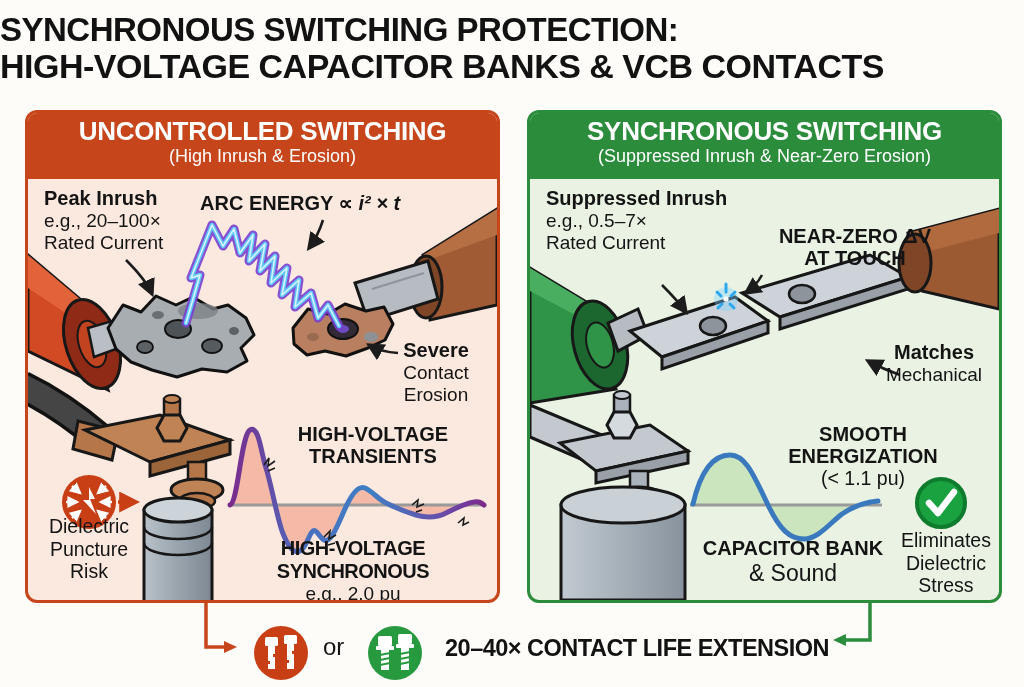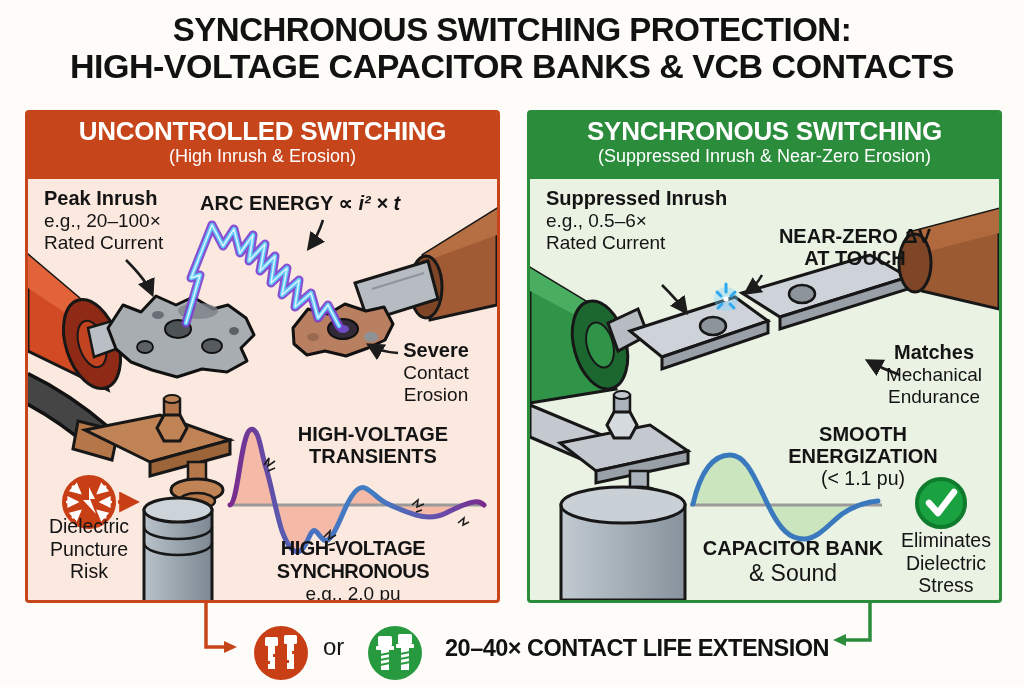--- a/index.html
+++ b/index.html
@@ -1,26 +1,26 @@
 <!DOCTYPE html>
 <html><head>
 <meta charset="utf-8">
 <style>
   html,body{margin:0;padding:0}
   body{
     width:1024px;height:687px;position:relative;overflow:hidden;
     background:#fdfcf9;font-family:"Liberation Sans",sans-serif;color:#151515;
   }
-  .title-block{position:absolute;top:13px;left:0;width:1024px;text-align:center;
+  .title-block{position:absolute;top:13px;left:0;width:1024px;
     font-weight:bold;color:#121212;line-height:1.06;letter-spacing:-0.5px;z-index:5}
   .title-l1{font-size:33px}
   .title-l2{font-size:34px}
 
   .panel{position:absolute;top:110px;width:469px;height:487px;border:3px solid;
-    border-radius:4px;overflow:hidden;z-index:1}
+    border-radius:12px;overflow:hidden;z-index:1}
   #left-panel{left:25px;border-color:#c7451a;background:#fbe9df}
   #right-panel{left:527px;border-color:#2b8c3c;background:#e9f2e3}
   .panel-header{position:absolute;top:0;left:0;right:0;height:66px;text-align:center;
     color:#fff;z-index:4;padding-top:3px;box-sizing:border-box}
   #left-panel .panel-header{background:#c7451a}
   #right-panel .panel-header{background:#2b8c3c}
   .ph-title{font-size:26px;font-weight:bold;letter-spacing:-0.3px;line-height:1.2}
   .ph-sub{font-size:18px;font-weight:normal;line-height:1.1}
 
   .illus{position:absolute;inset:0;z-index:1;pointer-events:none}
@@ -271,31 +271,30 @@
     </g>
 
     <g>
       <circle cx="411" cy="390" r="24" fill="#19a23f" stroke="#0e7c2c" stroke-width="4"></circle>
       <path d="M 399,390 L 408,400 L 424,379" fill="none" stroke="#fff" stroke-width="6.5" stroke-linecap="round" stroke-linejoin="round"></path>
     </g>
   </svg>
 
   <div class="lbl" style="left:16px;top:74px">
     <div class="b fs20">Suppressed Inrush</div>
-    <div>e.g., 0.5–6×</div>
+    <div>e.g., 0.5–7×</div>
     <div>Rated Current</div>
   </div>
   <div class="lbl ctr b fs20" style="left:205px;top:112px;width:240px;line-height:1.12">
     <div>NEAR-ZERO ΔV</div>
     <div>AT TOUCH</div>
   </div>
   <div class="lbl ctr" style="left:338px;top:228px;width:132px">
     <div class="b fs20">Matches</div>
     <div>Mechanical</div>
-    <div>Endurance</div>
   </div>
   <div class="lbl ctr" style="left:238px;top:310px;width:190px;line-height:1.12">
     <div class="b fs20">SMOOTH</div>
     <div class="b fs20">ENERGIZATION</div>
     <div style="font-size:19.5px">(&lt; 1.1 pu)</div>
   </div>
   <div class="lbl ctr" style="left:158px;top:424px;width:210px">
     <div class="b fs20">CAPACITOR BANK</div>
     <div style="font-size:23px">&amp; Sound</div>
   </div>

